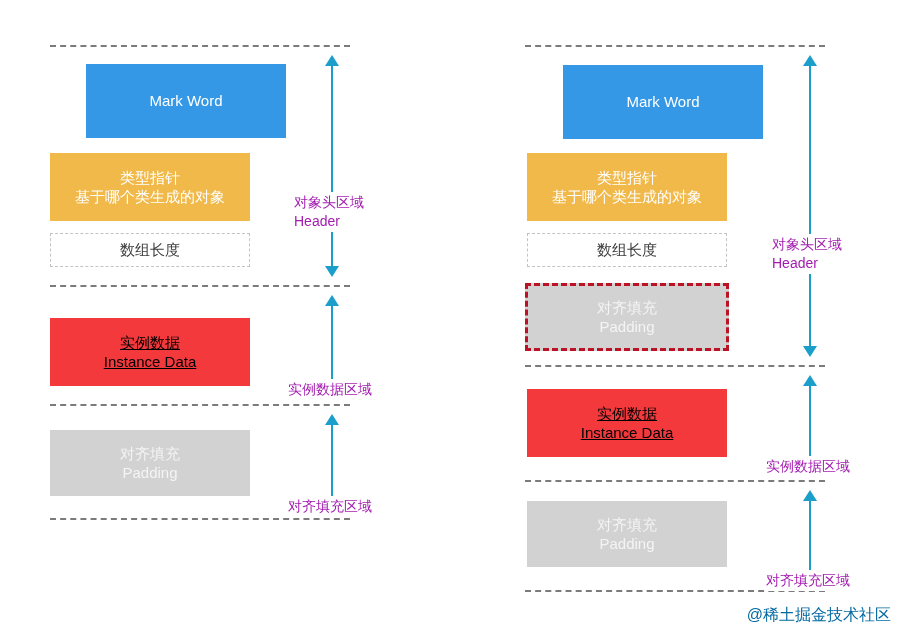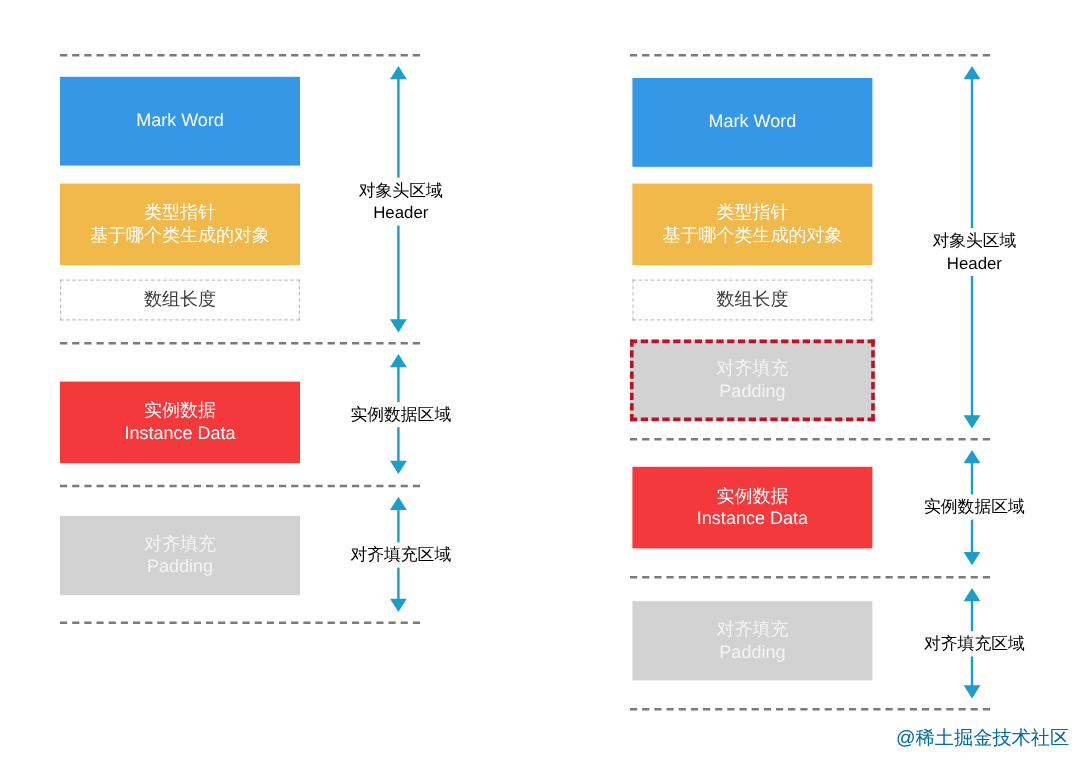--- a/index.html
+++ b/index.html
@@ -29,36 +29,36 @@
     justify-content: center;
     text-align: center;
     line-height: 1.28;
   }
   .block .ln {
     display: block;
     white-space: nowrap;
   }
   .blk-blue  { background: #3498e6; color: #ffffff; }
   .blk-orange{ background: #f0b94a; color: #ffffff; }
-  .blk-red   { background: #f4393c; color: #ffffff; }
+  .blk-red   { background: #f4393c; color: #000000; text-decoration: underline; }
   .blk-gray  { background: #d2d2d2; color: #f4f4f4; }
   .blk-white {
     background: #ffffff;
     color: #3c3c3c;
     border: 1.5px dashed #c3c3c3;
   }
   .blk-redline {
     background: #d2d2d2;
     color: #f4f4f4;
     border: 3px dashed #bb1226;
   }
 
   .fs-cn { font-size: 15px; }
   .fs-en { font-size: 15px; }
-  .fs-mw { font-size: 15px; }
+  .fs-mw { font-size: 15px; margin-left: 36px; }
 
   
   .sep {
     position: absolute;
     height: 0;
     border-top: 2px dashed #7b7b7b;
   }
 
   
   .measure {
@@ -84,27 +84,27 @@
     border-bottom: 11px solid #1b9ec9;
   }
   .measure .head.down {
     bottom: 0;
     border-top: 11px solid #1b9ec9;
   }
 
   
   .caption {
     position: absolute;
-    color: #000000;
+    color: #a21caf;
     font-size: 14px;
     line-height: 1.35;
-    text-align: center;
     white-space: nowrap;
     background: #ffffff;
     padding: 1px 2px;
+    margin-top: 44px;
   }
   .caption .ln { display: block; }
 
   
   .watermark {
     position: absolute;
     right: 12px;
     bottom: 8px;
     color: #0369a1;
     font-size: 16px;

